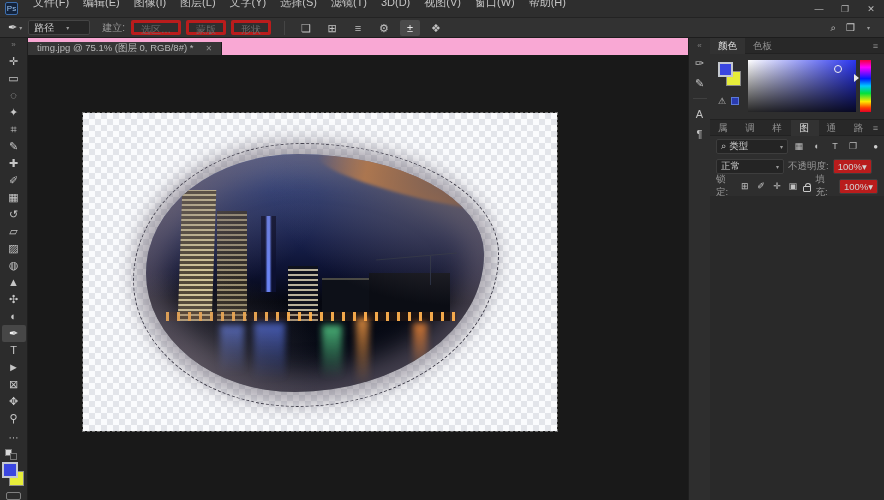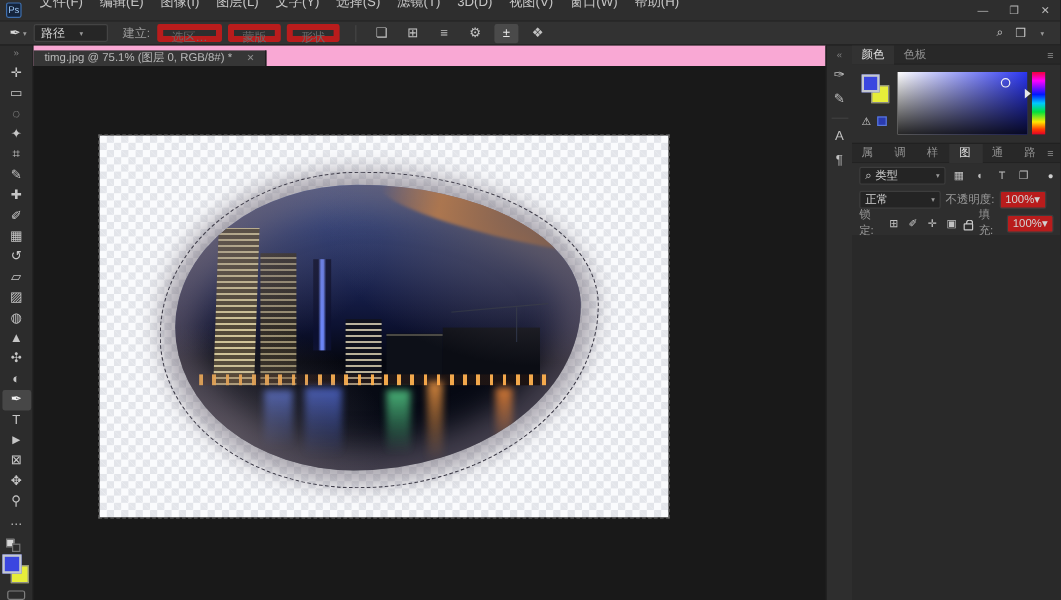--- a/index.html
+++ b/index.html
@@ -17,21 +17,21 @@
   .win-btn { width:26px; text-align:center; font-size:9px; color:#b8b8b8; height:18px; line-height:18px; }
 
   
   .optionsbar { position:absolute; left:0; top:18px; width:884px; height:20px; background:#323232;
                 border-bottom:1px solid #1d1d1d; display:flex; align-items:center; font-size:10px; }
   .opt-tool { margin-left:8px; color:#d8d8d8; font-size:11px; }
   .opt-arrow { font-size:6px; color:#9a9a9a; margin:0 6px 0 2px; }
   .opt-select { display:flex; align-items:center; gap:10px; background:#262626; border:1px solid #444;
                 border-radius:2px; height:15px; padding:0 5px; color:#cfcfcf; min-width:62px; }
   .opt-label { color:#9a9a9a; margin:0 6px 0 12px; }
-  .opt-btn { border:5px solid #b91c1c; border-radius:2px; height:15px; line-height:13px; padding:0 7px;
+  .opt-btn { border:3px solid #b91c1c; border-radius:2px; height:15px; line-height:13px; padding:0 7px;
              color:#6b6b6b; margin-right:5px; background:#2e2e2e; }
   .opt-sep { width:1px; height:14px; background:#454545; margin:0 8px; }
   .opt-icon { width:20px; text-align:center; color:#c2c2c2; font-size:11px; margin:0 3px; height:16px; line-height:16px; }
   .opt-icon.active { background:#4a4a4a; border-radius:2px; color:#e8e8e8; }
   .opt-right { margin-left:auto; display:flex; align-items:center; margin-right:8px; gap:10px; }
 
   
   .main { position:absolute; left:0; top:38px; width:884px; height:462px; display:flex; }
 
   .toolstrip { width:28px; background:#2c2c2c; border-right:1px solid #1e1e1e; display:flex;

